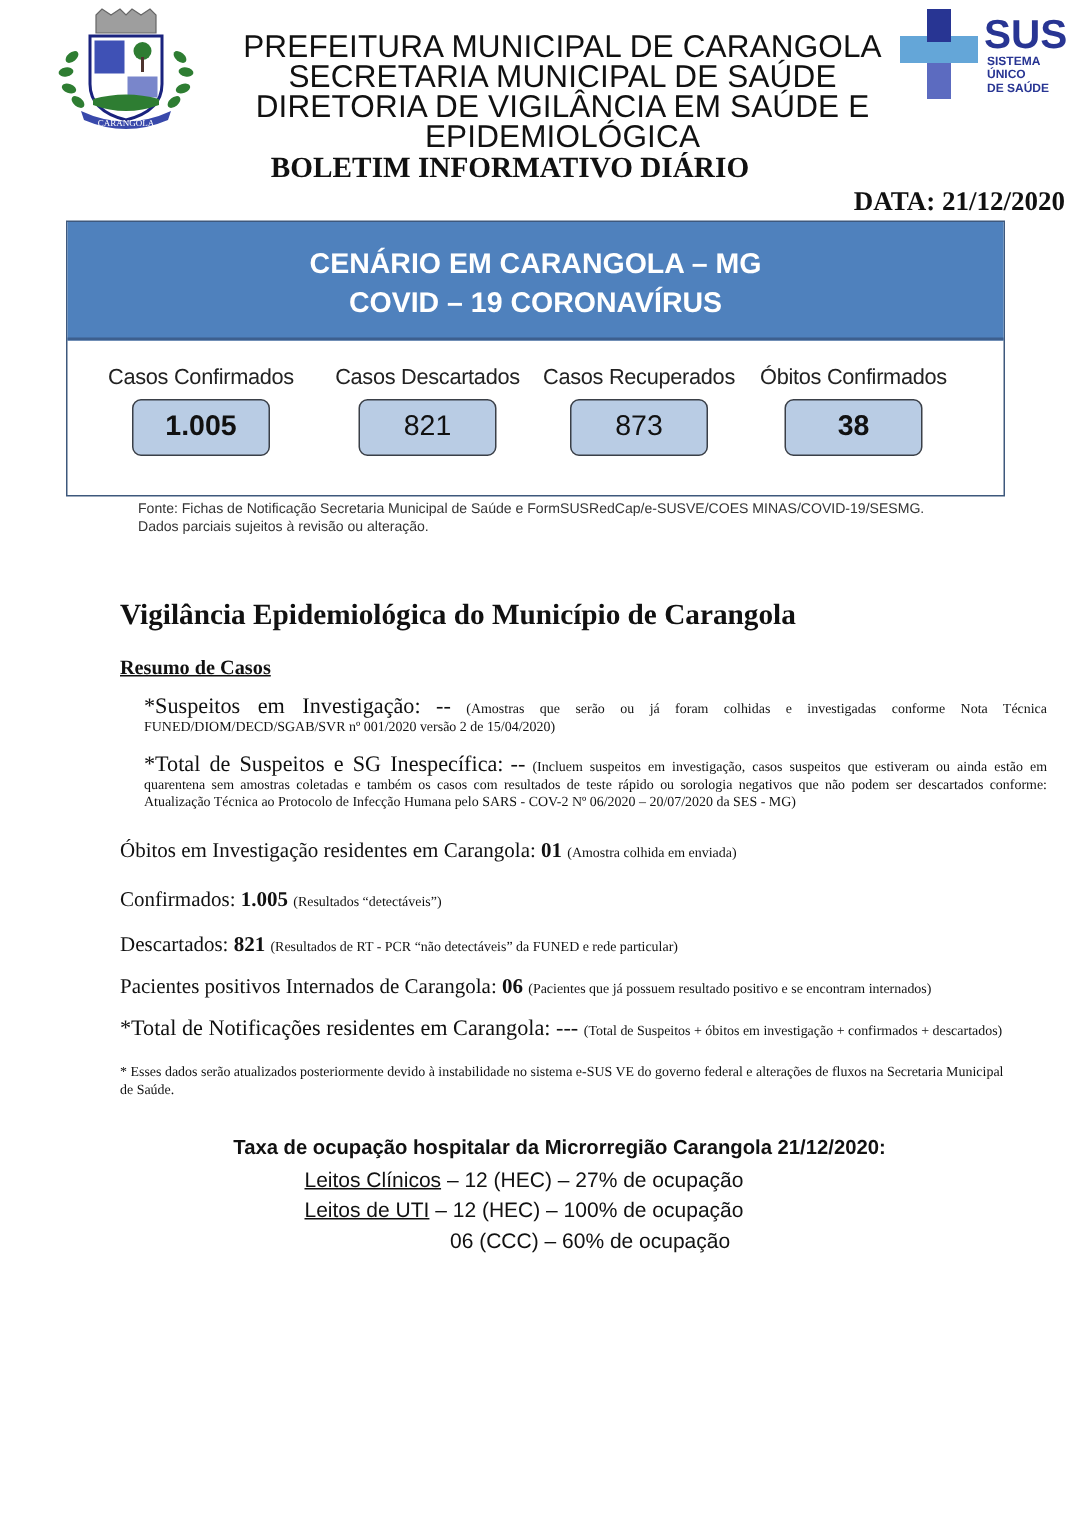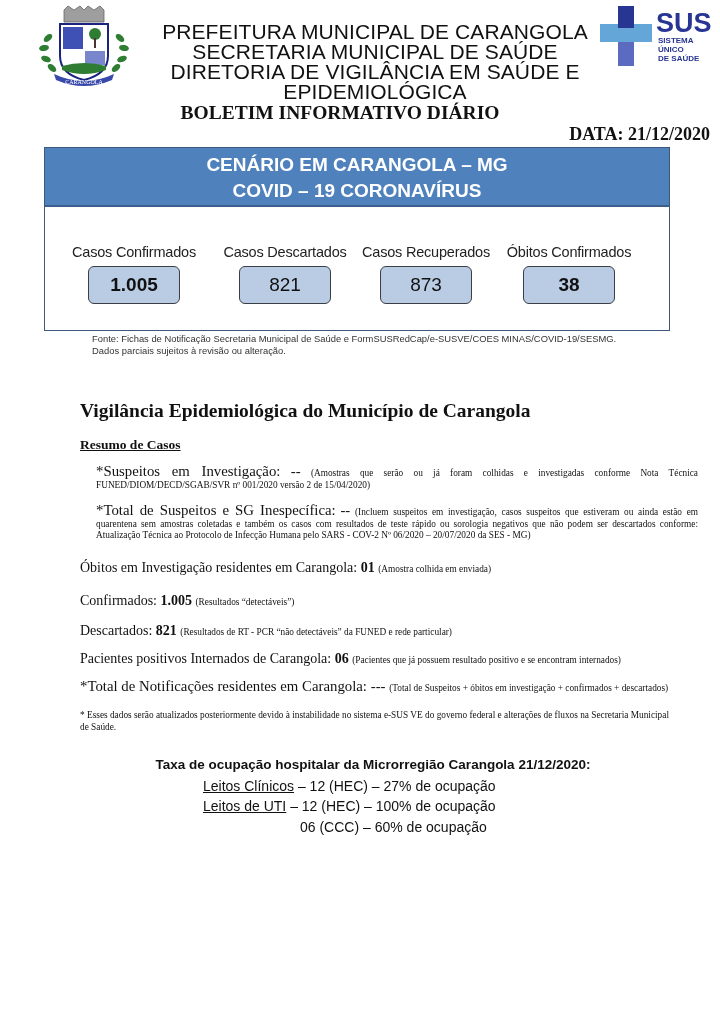--- a/index.html
+++ b/index.html
@@ -10,21 +10,21 @@
 
   
   .crest { left:34px; top:4px; width:100px; height:84px; }
   .sus { left:598px; top:4px; width:114px; height:64px; }
   .hdr-lines { left:140px; top:22px; width:470px; text-align:center; font-size:21px; line-height:20px; letter-spacing:0.1px; }
   .bol-title { left:0; top:102px; width:680px; text-align:center; font-size:19.5px; font-weight:bold; }
   .bol-date { left:0; top:124px; width:710px; text-align:right; font-size:18px; font-weight:bold; }
 
   
   .scenario { left:44px; top:147px; width:626px; height:184px; border:1.5px solid #3e587c; box-sizing:border-box; }
-  .scenario-head { position:absolute; left:0; top:0; right:0; height:59px; background:#4f81bd; border-bottom:2px solid #3d5f8e; color:#fff; text-align:center; font-weight:bold; font-size:19px; line-height:26px; padding-top:4px; box-sizing:border-box; }
+  .scenario-head { position:absolute; left:0; top:0; right:0; height:79px; background:#4f81bd; border-bottom:2px solid #3d5f8e; color:#fff; text-align:center; font-weight:bold; font-size:19px; line-height:26px; padding-top:16px; box-sizing:border-box; }
   .stat { position:absolute; top:96px; width:150px; text-align:center; }
   .stat-label { font-size:14.5px; color:#222; letter-spacing:-0.2px; }
   .stat-box { margin:6px auto 0; width:92px; height:38px; background:#b9cce4; border:1.5px solid #3a3f47; border-radius:6px; display:flex; align-items:center; justify-content:center; font-size:19px; color:#111; box-sizing:border-box; }
   .stat-box.bold { font-weight:bold; }
 
   .fonte { left:92px; top:333px; width:600px; font-size:9.4px; line-height:11.5px; color:#333; }
 
   .vig-title { left:80px; top:400px; font-size:19.5px; font-weight:bold; }
   .resumo { left:80px; top:437px; font-size:13.5px; font-weight:bold; text-decoration:underline; }
 

